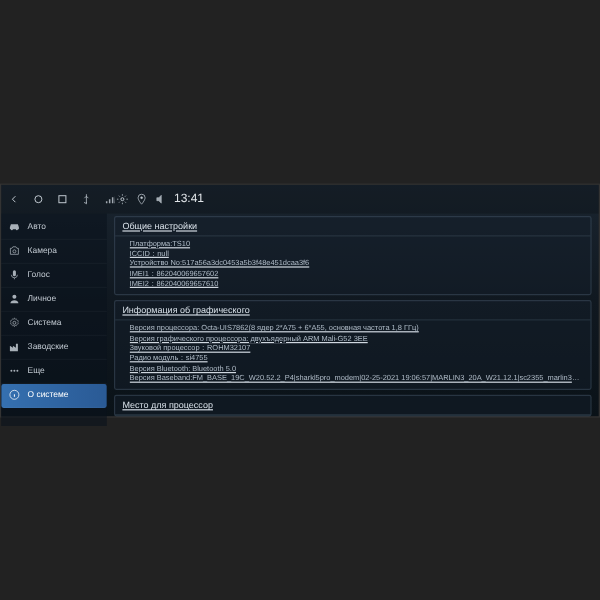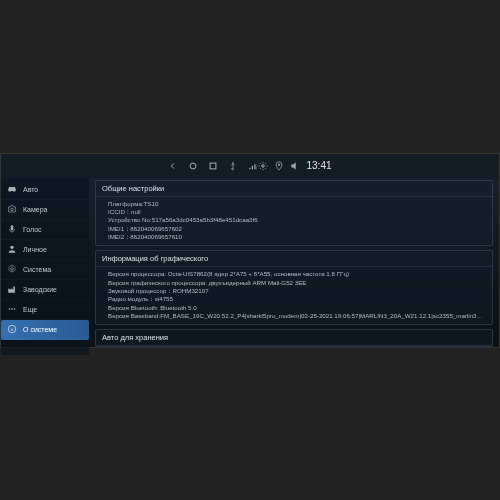--- a/index.html
+++ b/index.html
@@ -21,21 +21,21 @@
     font-size: 7px;
     color: #d0d8e0;
     border: 1px solid #333;
   }
   .statusbar {
     height: 16px;
     display: flex;
     align-items: center;
     padding: 12px 6px;
     background: rgba(0,0,0,0.2);
-    justify-content: center;
+    justify-content: flex-start;
   }
   .sb-left { display: flex; gap: 10px; align-items: center; }
   .sb-right { display: flex; gap: 6px; align-items: center; }
   .sb-ico { width: 10px; height: 10px; display: inline-flex; align-items: center; justify-content: center; }
   .sb-ico svg { width: 100%; height: 100%; fill: #c0c8d0; stroke: #c0c8d0; }
   .clock { font-size: 10px; font-weight: 500; color: #e0e4e8; }
   .main {
     display: flex;
     height: calc(100% - 16px);
   }
@@ -59,20 +59,21 @@
     color: #fff;
     border-radius: 2px;
   }
   .sb-item-ico { width: 10px; height: 10px; display:flex; align-items:center; justify-content:center; }
   .sb-item-ico svg { width:100%; height:100%; fill:#a8b0b8; }
   .sb-item.active .sb-item-ico svg { fill: #fff; }
   .content {
     flex: 1;
     padding: 2px 6px;
     overflow: hidden;
+    text-decoration: underline;
   }
   .section {
     margin-bottom: 4px;
     border: 1px solid rgba(90,110,130,0.35);
     border-radius: 2px;
     background: rgba(20,30,42,0.5);
   }
   .sec-title {
     padding: 3px 6px;
     font-size: 7.5px;
@@ -235,18 +236,18 @@
           <div class="line">Версия процессора: Octa-UIS7862(8 ядер 2*A75 + 6*A55, основная частота 1,8 ГГц)</div>
           <div class="line">Версия графического процессора: двухъядерный ARM Mali-G52 3EE</div>
           <div class="line">Звуковой процессор：ROHM32107</div>
           <div class="line">Радио модуль：si4755</div>
           <div class="line">Версия Bluetooth: Bluetooth 5.0</div>
           <div class="line">Версия Baseband:FM_BASE_19C_W20.52.2_P4|sharkl5pro_modem|02-25-2021 19:06:57|MARLIN3_20A_W21.12.1|sc2355_marlin3_lite|03-22-2021 15:48:36|GNSS_18BL_W21.03.2|FL_19C_W21.38.3|AGNSS_W21.37.1_V1.6.2</div>
         </div>
       </div>
 
       <div class="section">
-        <div class="sec-title">Авто для хранения</div>
+        <div class="sec-title">Место для процессор</div>
       </div>
     </div>
   </div>
 
 </div>
 
 </body></html>

